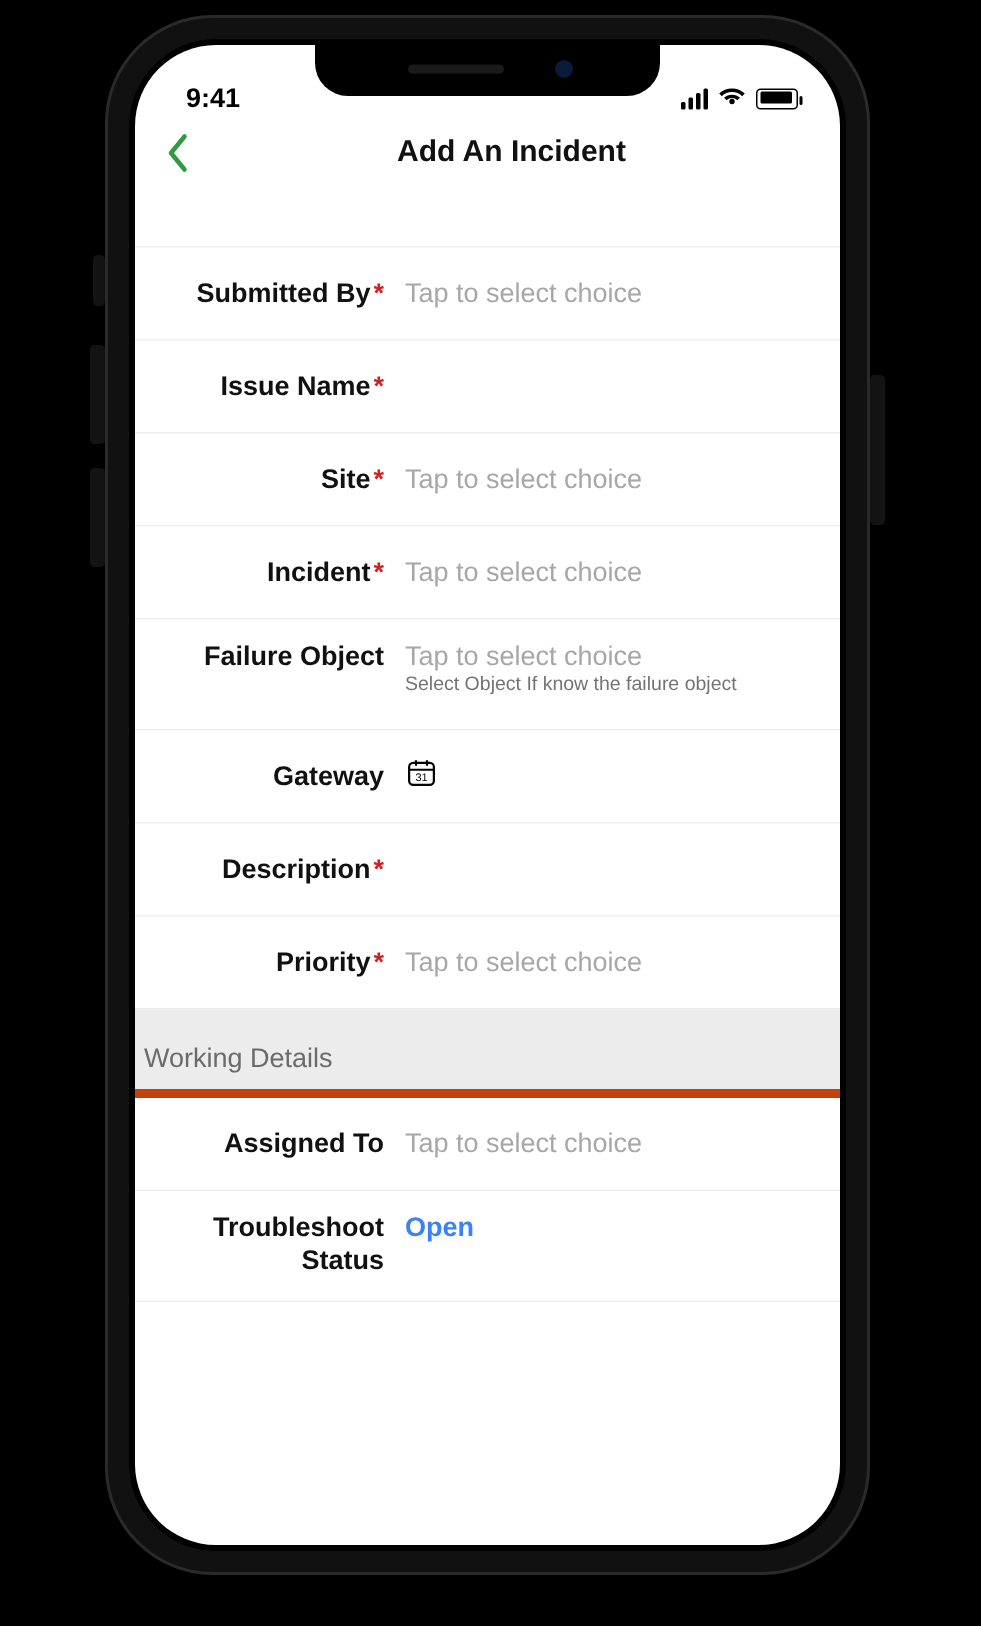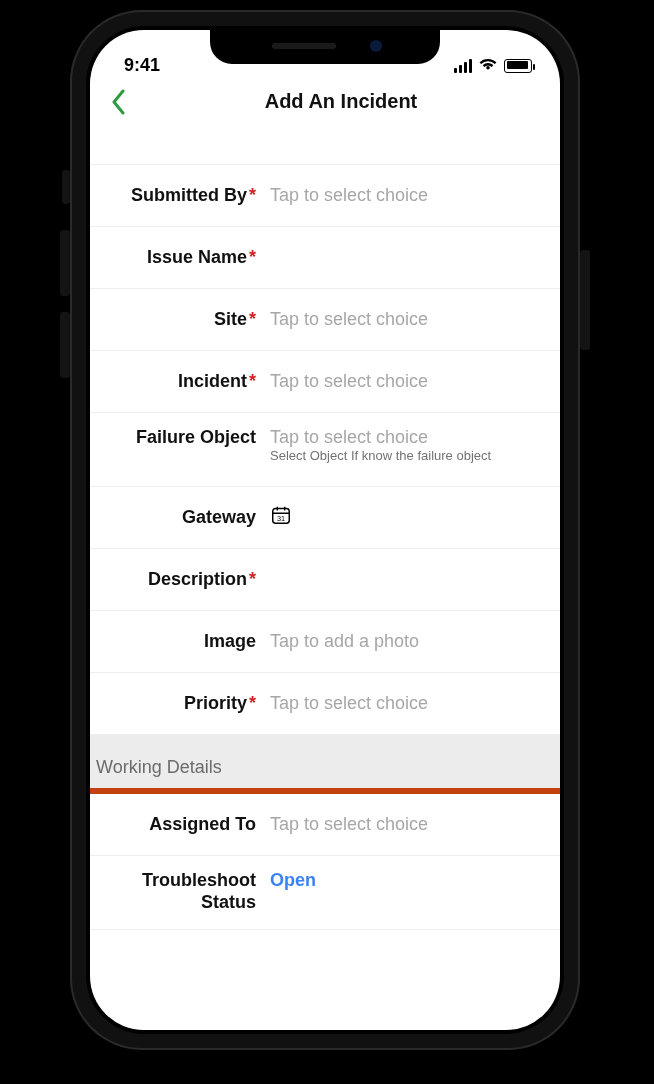--- a/index.html
+++ b/index.html
@@ -235,26 +235,20 @@
             </div>
           </div>
 
           <div class="row">
             <div class="label-col">
               <span>Description</span><span class="req">*</span>
             </div>
             <div class="value-col"></div>
           </div>
 
-          <div class="row">
-            <div class="label-col">
-              <span>Image</span>
-            </div>
-            <div class="value-col">Tap to add a photo</div>
-          </div>
 
           <div class="row">
             <div class="label-col">
               <span>Priority</span><span class="req">*</span>
             </div>
             <div class="value-col">Tap to select choice</div>
           </div>
 
           <div class="section-header">Working Details</div>
 

